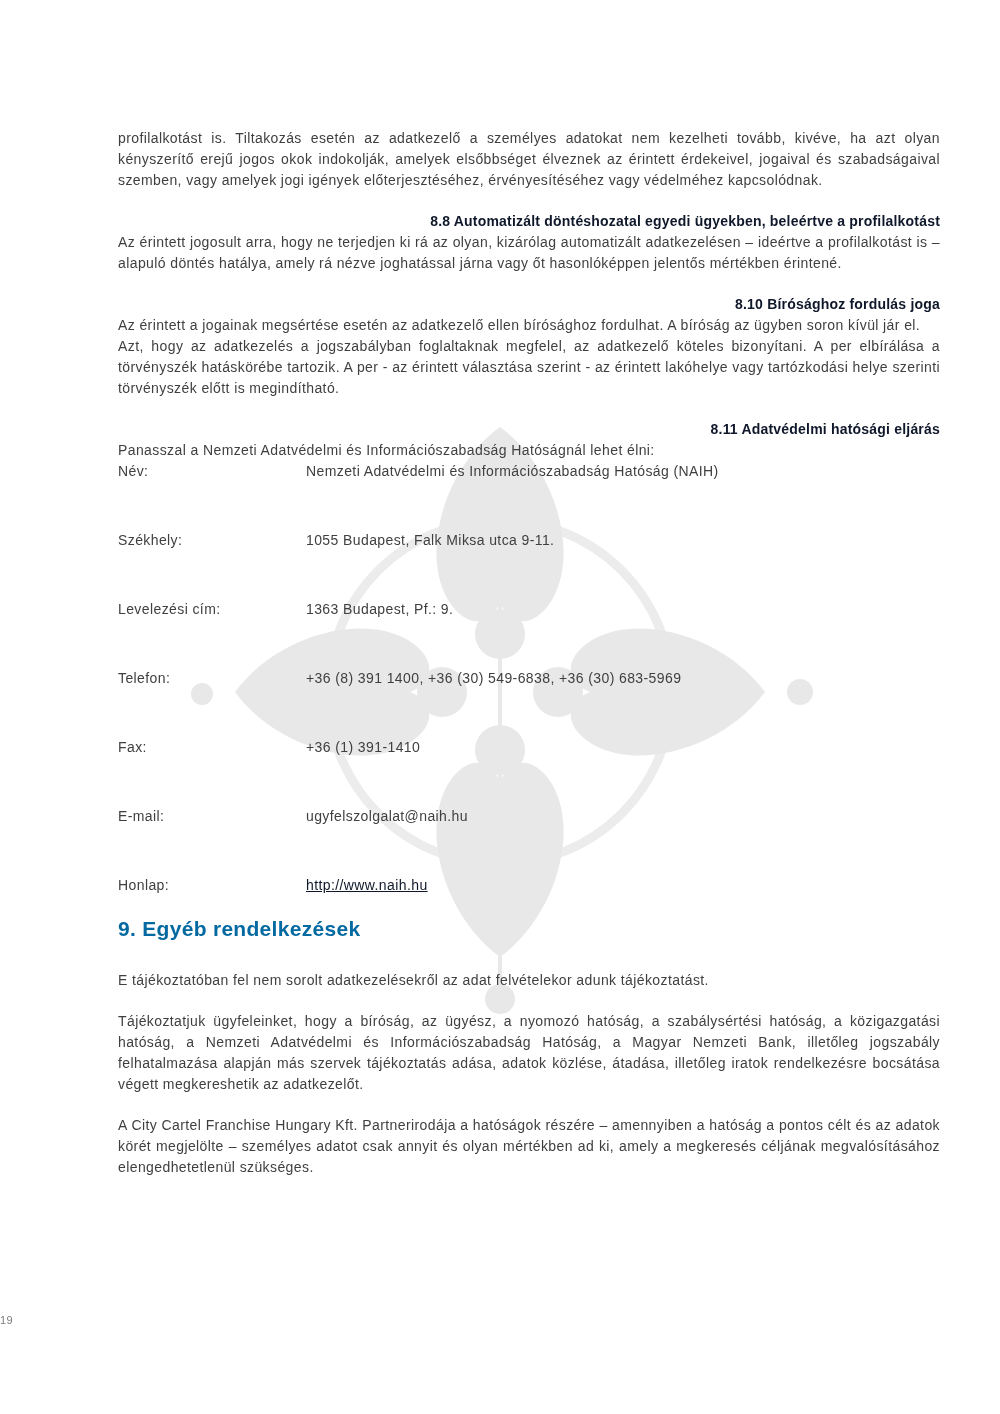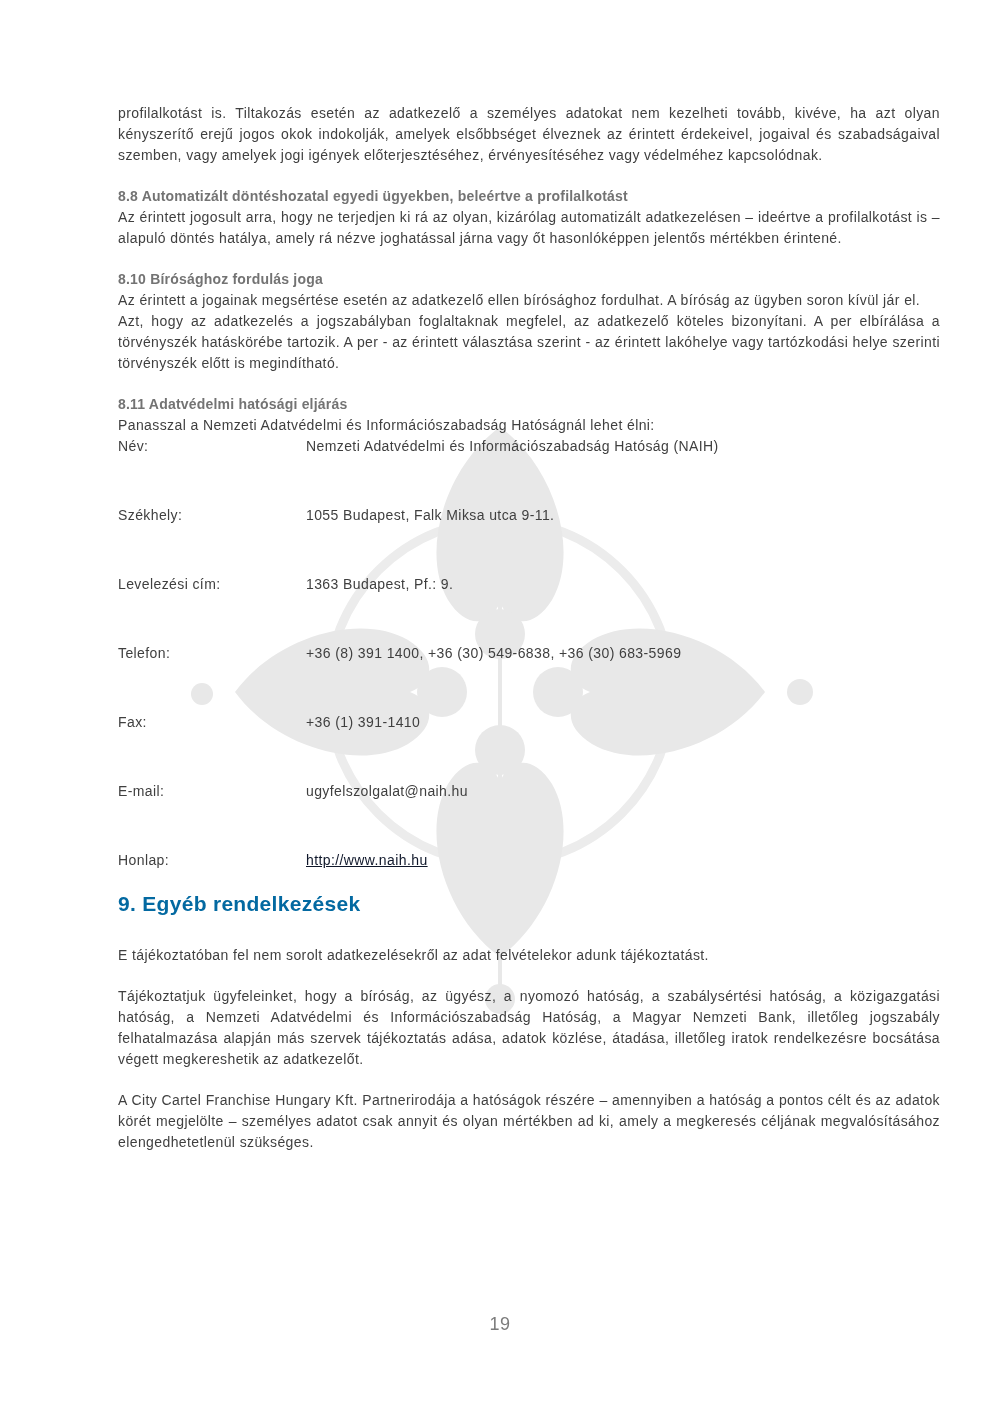--- a/index.html
+++ b/index.html
@@ -9,48 +9,49 @@
     background:#ffffff;
     overflow:hidden;
     font-family:"Liberation Sans", sans-serif;
   }
   .watermark {
     position:absolute; left:180px; top:392px;
     width:640px; height:640px;
     z-index:0;
   }
   .content {
-    position:absolute; left:118px; top:103px; width:822px;
+    position:absolute; left:118px; top:128px; width:822px;
     z-index:1;
     color:#3f3f3f;
     font-size:14px; line-height:21px;
     letter-spacing:0.4px;
   }
   p { margin:0; text-align:justify; }
   .block { margin:0 0 20px 0; }
   h3 {
     margin:0; padding:0;
     font-size:14px; line-height:21px;
-    font-weight:bold; color:#737373;
+    font-weight:bold; color:#0f172a;
     letter-spacing:0.2px;
+    text-align:right;
   }
   h2 {
     margin:16px 0 28px 0; padding:0;
     font-size:21px; line-height:26px;
     font-weight:800; color:#0369a1;
     letter-spacing:0.3px;
   }
   .contact { display:grid; grid-template-columns:140px 1fr; row-gap:0;gap:48px; }
   .contact .clabel { line-height:21px; }
   .contact .cvalue { line-height:21px; }
   .link { color:#0f172a; text-decoration:underline; }
   .page-number {
     position:absolute; left:0; right:0; top:1314px;
-    text-align:center; z-index:1;
-    font-size:18px; color:#7c7c7c; letter-spacing:0.5px;
+    z-index:1;
+    font-size:11px; color:#7c7c7c; letter-spacing:0.5px;
   }
 </style>
 </head>
 <body>
 
 <div class="page">
 
   <svg class="watermark" viewBox="0 0 640 640" aria-hidden="true">
     <g fill="#e8e8e8">
 

